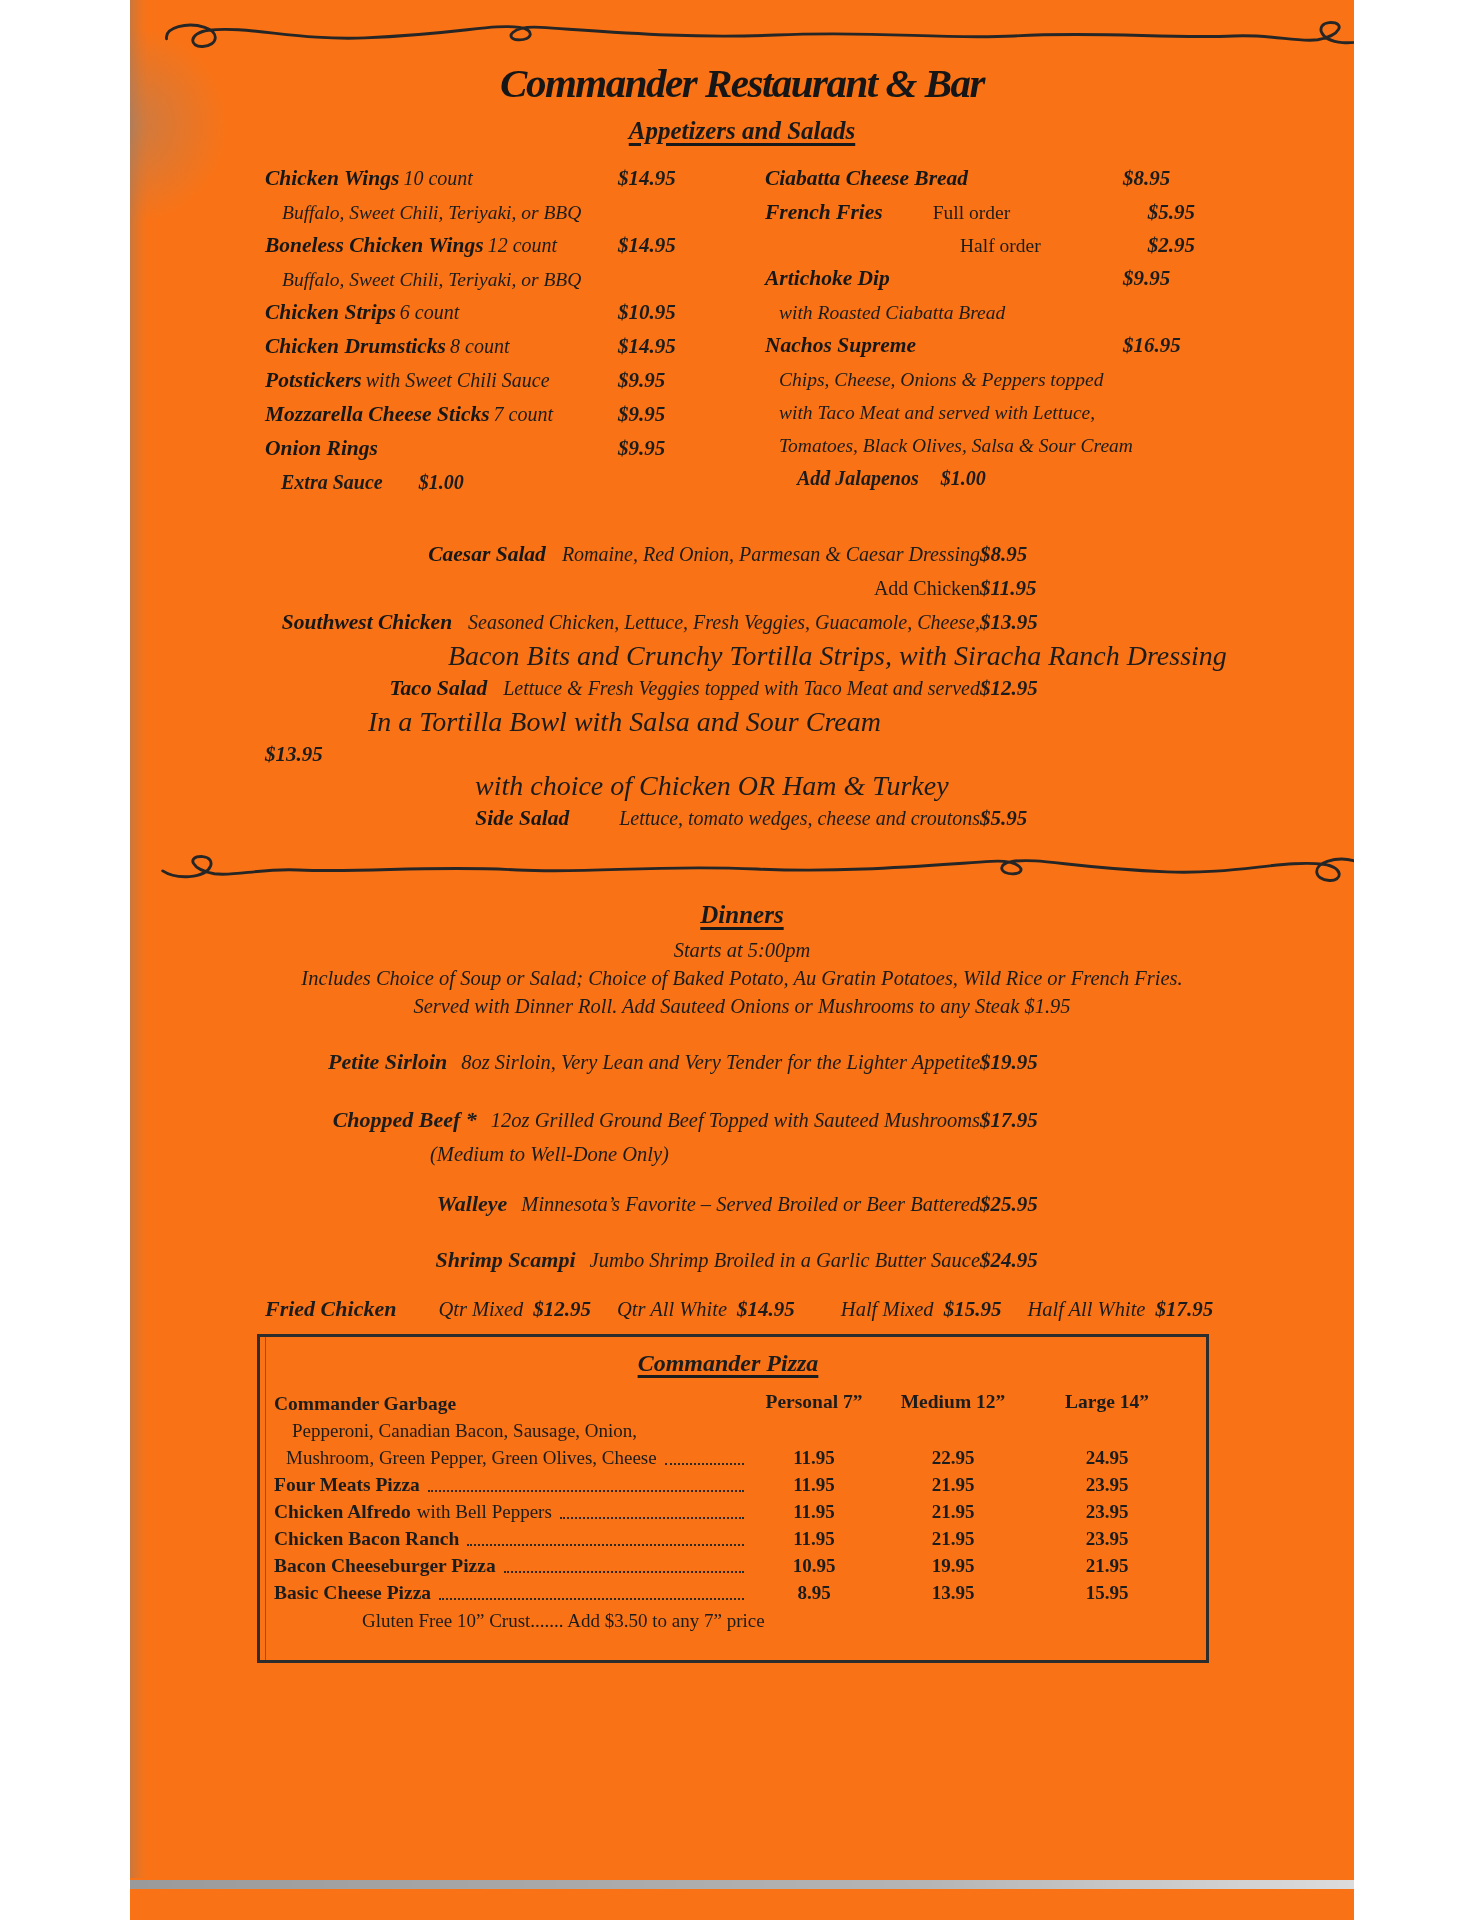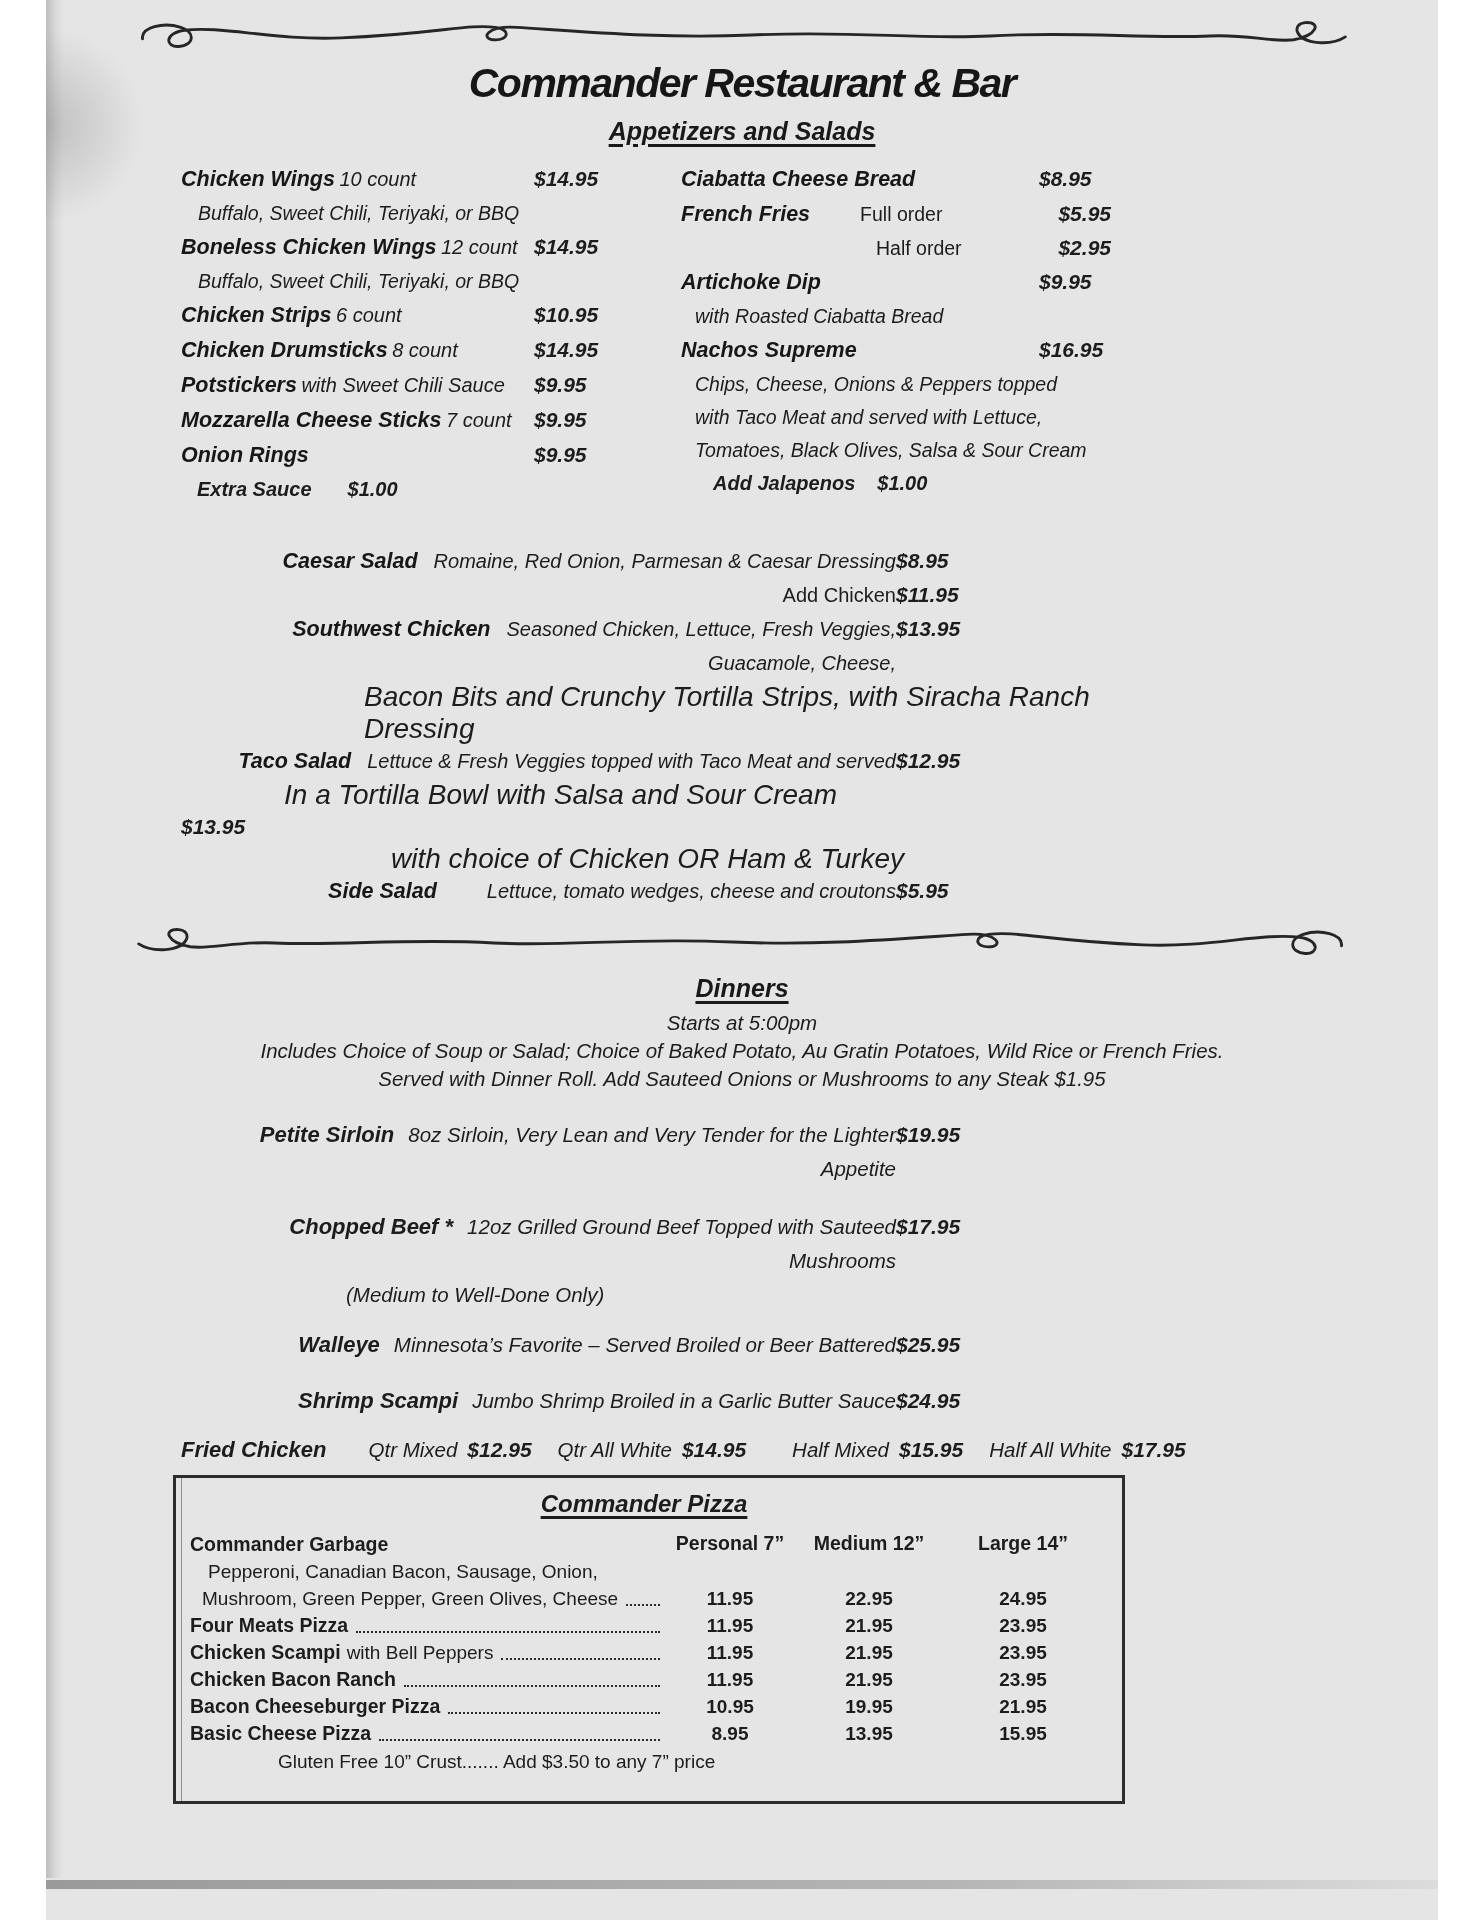--- a/index.html
+++ b/index.html
@@ -1,19 +1,19 @@
 <!DOCTYPE html>
 <html><head>
 <meta charset="utf-8">
 <style>
   html,body{margin:0;padding:0;background:#ffffff;}
   .page{
-    position:relative;width:1392px;height:1920px;margin:0 auto;
-    background:#e5e5e5;color:#1c1c1c;overflow:hidden;
-    font-family:Liberation Sans, sans-serif;
+    position:relative;width:1224px;height:1920px;margin:0 auto;
+    background:#f97316;color:#1c1c1c;overflow:hidden;
+    font-family:Liberation Serif, serif;
   }
   
   .scan-left{position:absolute;left:0;top:0;width:18px;height:1878px;
     background:linear-gradient(90deg,rgba(125,125,125,.38),rgba(125,125,125,.10) 55%,rgba(255,255,255,0));}
   .scan-corner{position:absolute;left:0;top:30px;width:95px;height:190px;
     background:radial-gradient(ellipse at left,rgba(135,135,135,.40),rgba(255,255,255,0) 72%);}
   .scan-bottom{position:absolute;left:0;top:1880px;width:100%;height:9px;
     background:linear-gradient(90deg,#9a9a9a,#b5b5b5 65%,#dcdcdc 100%);}
 
   .flourish{display:block;margin:14px auto 0;width:1272px;height:42px;}
@@ -262,21 +262,21 @@
 
       <div class="pz-namecell">
           <span class="pz-name">Four Meats Pizza</span>
           <span class="leader"></span>
         </div>
       <div class="pz-price">11.95</div>
       <div class="pz-price">21.95</div>
       <div class="pz-price">23.95</div>
 
       <div class="pz-namecell">
-          <span class="pz-name">Chicken Scampi</span>
+          <span class="pz-name">Chicken Alfredo</span>
           <span class="pz-detail">with Bell Peppers</span>
           <span class="leader"></span>
         </div>
       <div class="pz-price">11.95</div>
       <div class="pz-price">21.95</div>
       <div class="pz-price">23.95</div>
 
       <div class="pz-namecell">
           <span class="pz-name">Chicken Bacon Ranch</span>
           <span class="leader"></span>

